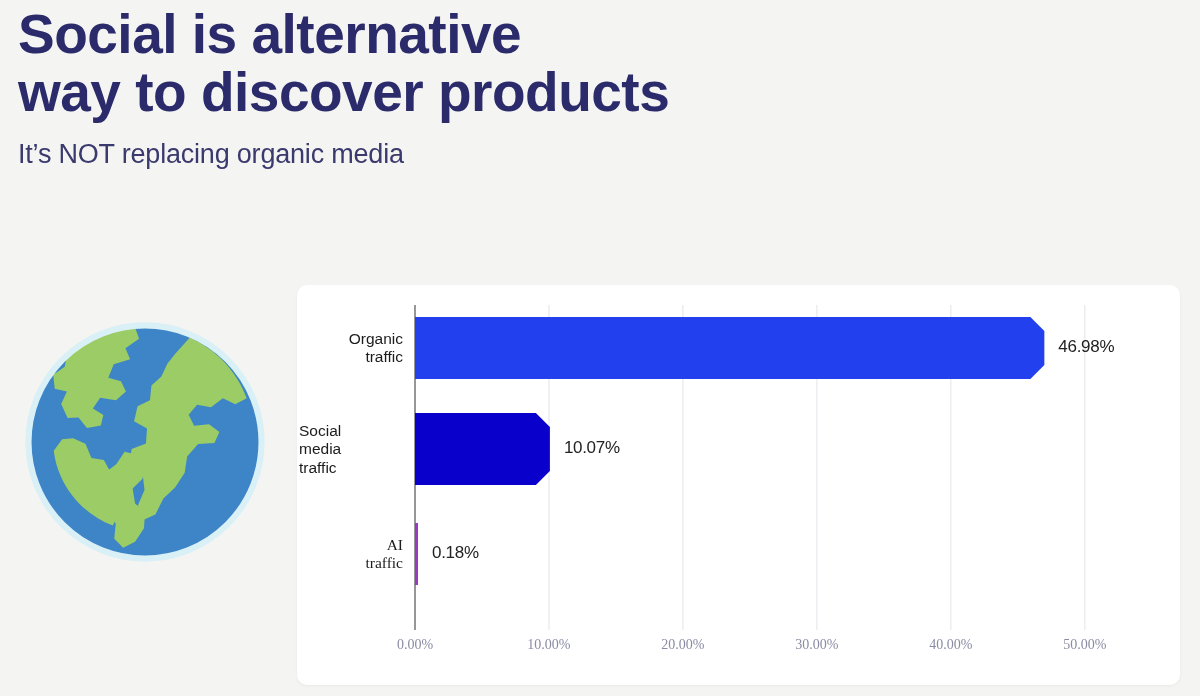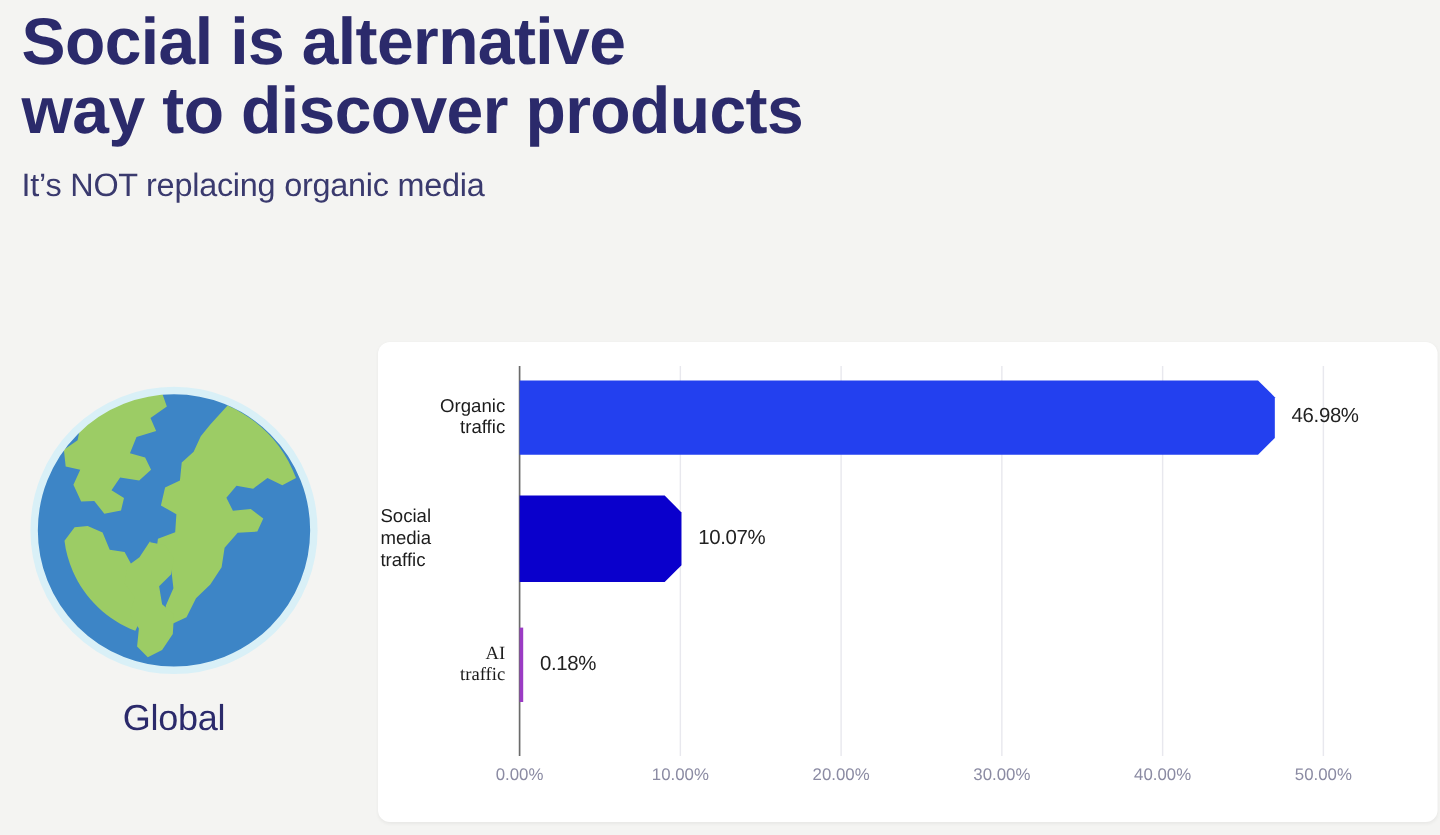--- a/index.html
+++ b/index.html
@@ -65,21 +65,20 @@
   #chart-card {
     position: absolute;
     left: 297px;
     top: 285px;
     width: 883px;
     height: 400px;
     background: #ffffff;
     border-radius: 10px;
     box-shadow: 0 1px 3px rgba(0,0,0,0.05);
     overflow: hidden;
-    margin-left: 18px;
   }
   #plot {
     position: absolute;
     left: 0;
     top: 0;
     width: 883px;
     height: 400px;
   }
   .cat-label {
     position: absolute;
@@ -93,20 +92,21 @@
     white-space: pre-line;
   }
   .tick-label {
     position: absolute;
     color: #8b8ba3;
     font-size: 14px;
     text-align: center;
     width: 90px;
     margin-left: -45px;
     top: 352px;
+    font-family: Liberation Serif, serif;
   }
   .value-label {
     position: absolute;
     color: #222222;
     font-size: 17px;
     font-weight: 400;
     letter-spacing: -0.3px;
     white-space: nowrap;
   }
 </style>
@@ -123,21 +123,20 @@
   <svg id="globe-icon" viewBox="0 0 100 100" xmlns="http://www.w3.org/2000/svg">
     <circle cx="50" cy="50" r="47" fill="#3d85c6"></circle>
     <path fill="#9ccc65" d="M26.5 9.5c6-3.2 12.6-5.2 19.5-5.7l1.6 4.6-5.5 3.8 1.9 4.4-6.6 2.0-2.2 5.5 5.1 1.4 2.0 4.1-4.0 3.6-6.4-1.0-2.9 4.3 4.2 2.6-1.0 4.2-5.6 1.1-3.4-4.3-4.4 0.2-2.6-5.6 2.3-5.1-4.9-1.1-0.6-5.6 4.6-3.2 1.1-5.3 4.8-2.1z"></path>
     <path fill="#9ccc65" d="M9.0 31.0l4.0 3.4-0.8 5.6 3.6 4.0 5.0-0.8 3.6 4.4 0.2 5.6 5.4 2.8 2.0 6.0 4.8 1.4 1.2 6.4-3.2 4.2 1.6 6.2 4.6 3.0-0.6 5.4c-12.0-3.2-21.8-12.0-26.4-23.6-2.0-5.0-3.0-10.4-3.0-16.0 0-6.0 1.2-11.8 3.4-17.0z" opacity="0"></path>
     <path fill="#9ccc65" d="M21.0 48.5l5.0 2.2 2.4 5.8 5.0 0.8 3.2 5.8-1.8 5.0 3.8 4.6 0.8 6.2-2.4 4.8c-9.4-3.6-17.0-10.8-21.0-20.0-1.4-3.2-2.4-6.6-2.8-10.2l3.4-4.6 4.4-0.4z"></path>
     <path fill="#9ccc65" d="M55.5 13.0l5.2 2.8 1.0 5.2-4.6 2.4 2.4 4.8 6.8-1.0 4.0 3.0-1.0 4.8-6.4 1.2-1.2 4.6 5.2 3.0 5.4-2.2 5.0 2.6-0.6 5.4-5.8 3.4-2.6 6.2-0.4 7.4-3.4 6.2-4.6 4.2-5.4-0.6-1.4-6.4 2.2-6.6-1.2-6.8-5.0-3.2 0.4-5.8 5.4-2.0 0.6-5.6-4.8-3.2 1.0-5.6 4.6-2.2 1.0-5.6 3.4-3.4z" opacity="0"></path>
     <path fill="#9ccc65" d="M68.0 8.0c10.6 4.6 19.0 13.4 23.0 24.4l-4.6 2.4-5.0-2.4-4.8 3.6-5.6-1.0-3.4 4.0 2.2 4.4 6.0-0.6 4.2 3.2-2.0 4.4-6.6 0.4-4.4 5.0-1.0 6.6-3.8 5.8-4.8 4.6-3.2 6.4-5.6 2.6-1.4-6.4 2.6-6.0-0.8-7.0-5.2-3.4 0.8-6.2 5.8-2.2 0.4-6.0-5.2-3.0 1.4-6.0 5.0-2.4 0.6-6.0 4.0-3.6 2.4-5.2 3.2-4.0z"></path>
     <path fill="#9ccc65" d="M42.0 54.0l5.0 1.0 3.0 4.4-1.0 5.4-4.0 4.0 1.0 6.0 4.0 3.4-0.4 6.6-3.6 5.4-4.8 2.4-3.6-3.6 0.6-6.0-3.0-5.0 1.6-5.6-3.4-4.6 1.0-5.8 4.0-3.0 3.6-5.4z"></path>
     <circle cx="50" cy="50" r="47" fill="none" stroke="#d9f0f7" stroke-width="2.5"></circle>
   </svg>
-  <div id="region-label">Global</div>
 </div>
 
 <div id="chart-card">
   <div id="plot"><svg width="883" height="400">
         <line x1="251.96226415094338" x2="251.96226415094338" y1="20" y2="345" stroke="#e8e8ee" stroke-width="1.2"></line>
         <line x1="385.92452830188677" x2="385.92452830188677" y1="20" y2="345" stroke="#e8e8ee" stroke-width="1.2"></line>
         <line x1="519.8867924528302" x2="519.8867924528302" y1="20" y2="345" stroke="#e8e8ee" stroke-width="1.2"></line>
         <line x1="653.8490566037735" x2="653.8490566037735" y1="20" y2="345" stroke="#e8e8ee" stroke-width="1.2"></line>
         <line x1="787.811320754717" x2="787.811320754717" y1="20" y2="345" stroke="#e8e8ee" stroke-width="1.2"></line>
         <line x1="118" x2="118" y1="20" y2="345" stroke="#6b6b6b" stroke-width="1.4"></line>

